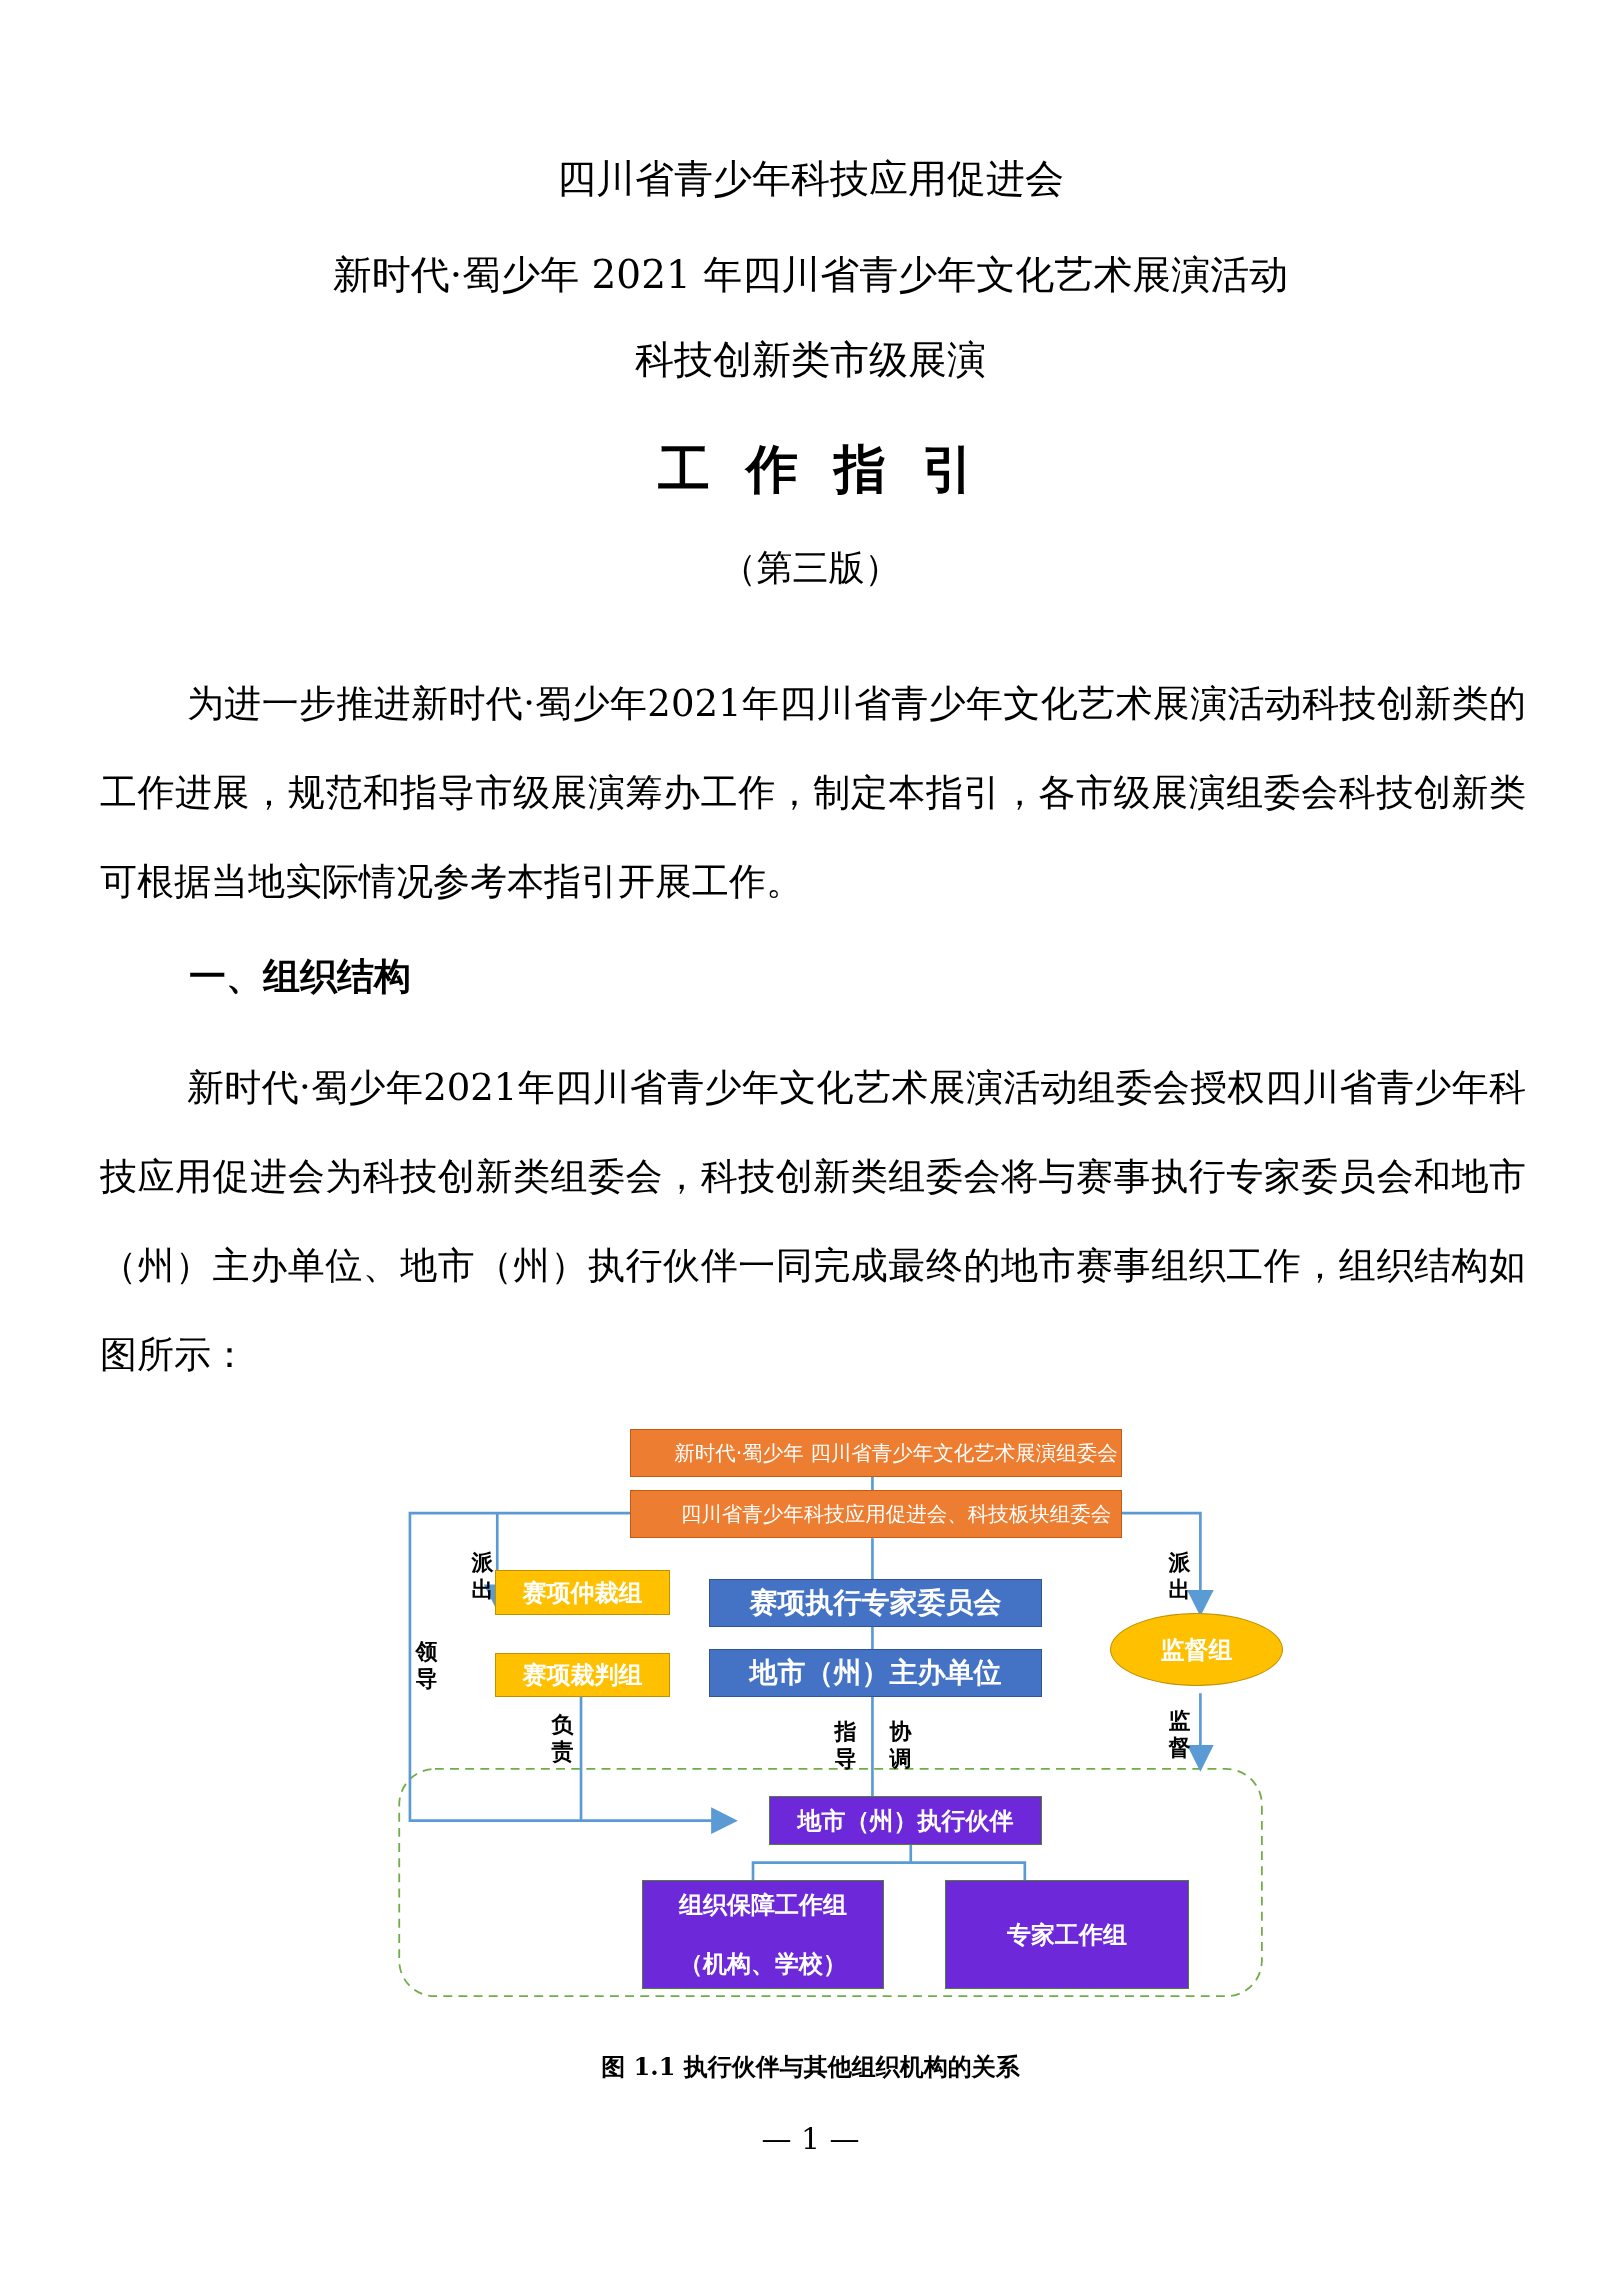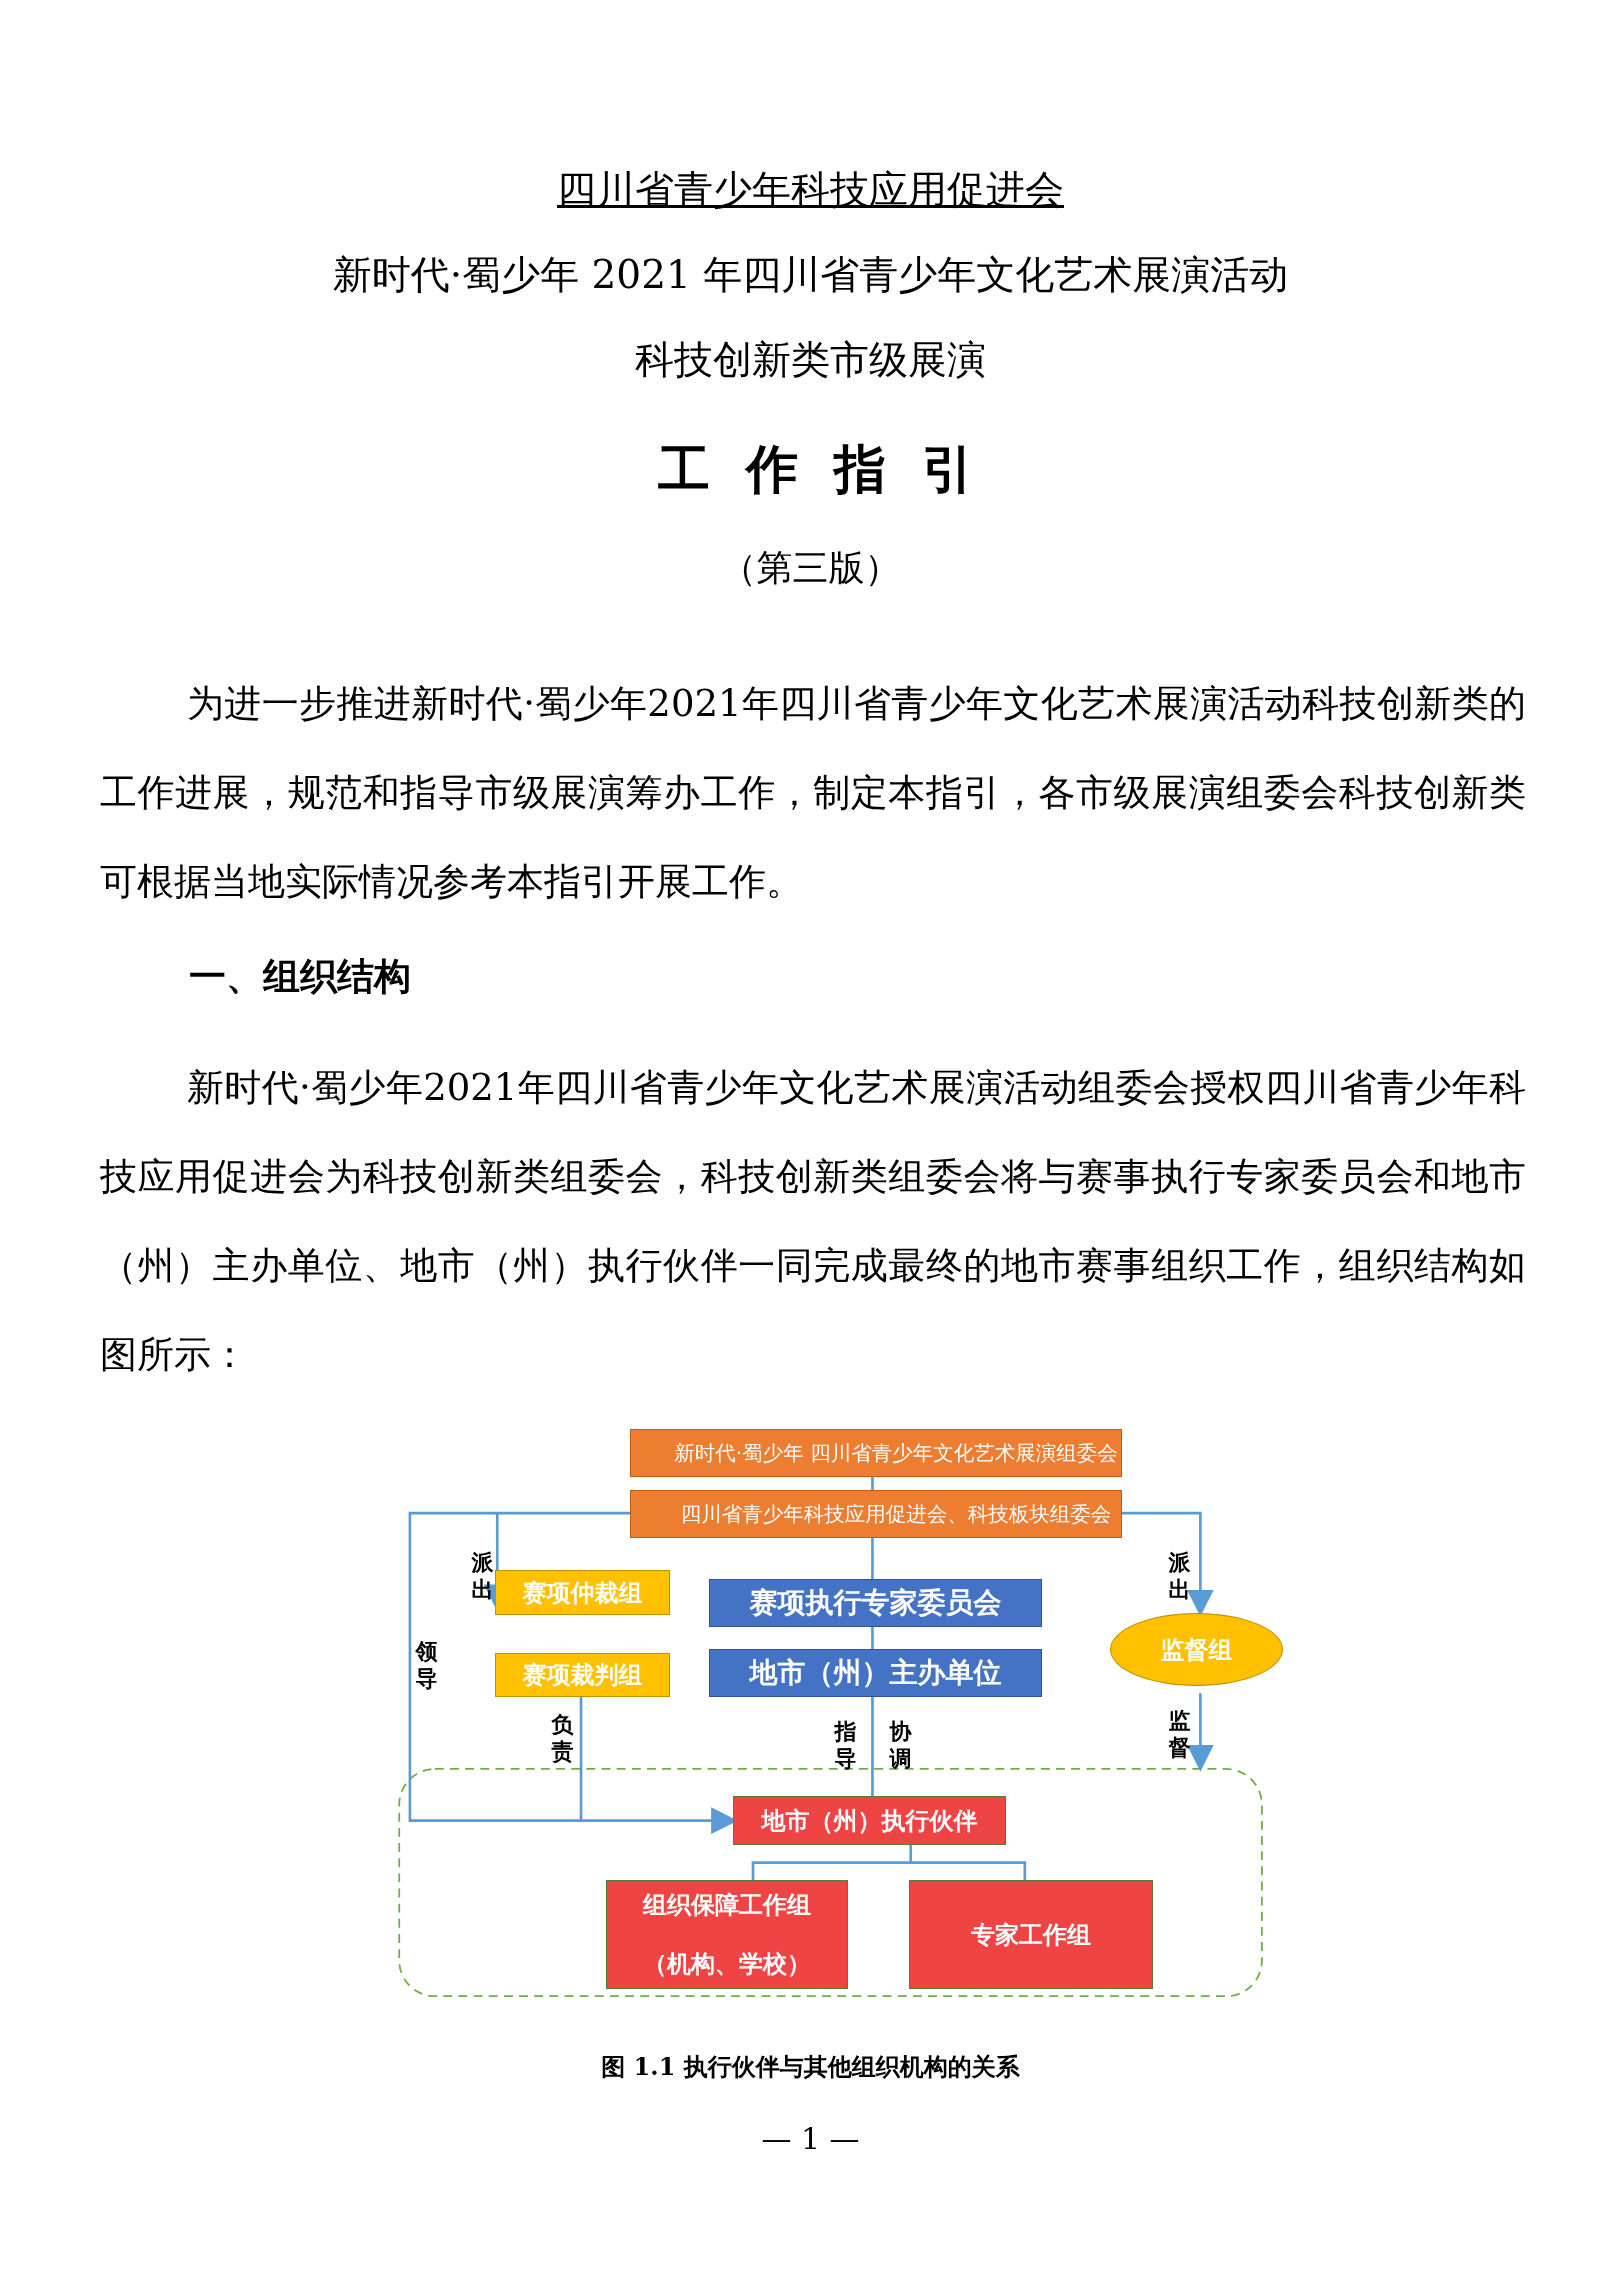--- a/index.html
+++ b/index.html
@@ -13,31 +13,31 @@
   .indent { text-indent: 87px; }
   .h1 { position: absolute; left: 189px; font-family: "DejaVu Sans", "Liberation Sans", sans-serif; font-size: 37px; font-weight: bold; }
 
   
   .diagram { position: absolute; left: 0; top: 0; width: 1621px; height: 2293px; pointer-events: none; }
   .box { position: absolute; display: flex; align-items: center; justify-content: center; text-align: center;
          color: #fff; font-family: "DejaVu Sans", "Liberation Sans", sans-serif; font-weight: bold; pointer-events: auto; box-sizing: border-box; }
   .orange { background: #ED7D31; border: 1.8px solid #C55A11; font-size: 20.5px; font-weight: normal; padding-left: 40px; }
   .blue { background: #4472C4; border: 1.8px solid #2F5597; font-size: 28px; }
   .yellow { background: #FFC000; border: 1.8px solid #BF9000; font-size: 24px; }
-  .green { background: #ef4444; border: 1.8px solid #507E32; font-size: 24px; }
+  .green { background: #6d28d9; border: 1.8px solid #507E32; font-size: 24px; margin-left: 36px; }
   .ellipse { border-radius: 50%; }
   .vlabel { position: absolute; font-family: "DejaVu Sans", "Liberation Sans", sans-serif; font-weight: bold; font-size: 22px;
             width: 27px; line-height: 27px; text-align: center; word-break: break-all; }
   .caption { position: absolute; left: 0; width: 1621px; text-align: center; font-size: 24px; font-weight: bold; top: 2051px; }
   .pagenum { position: absolute; left: 0; width: 1621px; text-align: center; font-size: 30px; top: 2121px; }
 </style>
 </head>
 <body>
 
-<div class="center-line t1" style="top:163px;text-decoration:underline;">四川省青少年科技应用促进会</div>
+<div class="center-line t1" style="top:152px;">四川省青少年科技应用促进会</div>
 <div class="center-line t1" style="top:248px;">新时代·蜀少年 2021 年四川省青少年文化艺术展演活动</div>
 <div class="center-line t1" style="top:333px;">科技创新类市级展演</div>
 <div class="center-line t-main" style="top:435px; padding-left:47px; box-sizing:border-box;">工作指引</div>
 <div class="center-line t-ver" style="top:544px;">（第三版）</div>
 
 <div class="para indent" style="top:659px;">为进一步推进新时代·蜀少年2021年四川省青少年文化艺术展演活动科技创新类的工作进展，规范和指导市级展演筹办工作，制定本指引，各市级展演组委会科技创新类可根据当地实际情况参考本指引开展工作。</div>
 
 <div class="h1" style="top:952px;">一、组织结构</div>
 
 <div class="para indent" style="top:1043px;">新时代·蜀少年2021年四川省青少年文化艺术展演活动组委会授权四川省青少年科技应用促进会为科技创新类组委会，科技创新类组委会将与赛事执行专家委员会和地市（州）主办单位、地市（州）执行伙伴一同完成最终的地市赛事组织工作，组织结构如图所示：</div>

